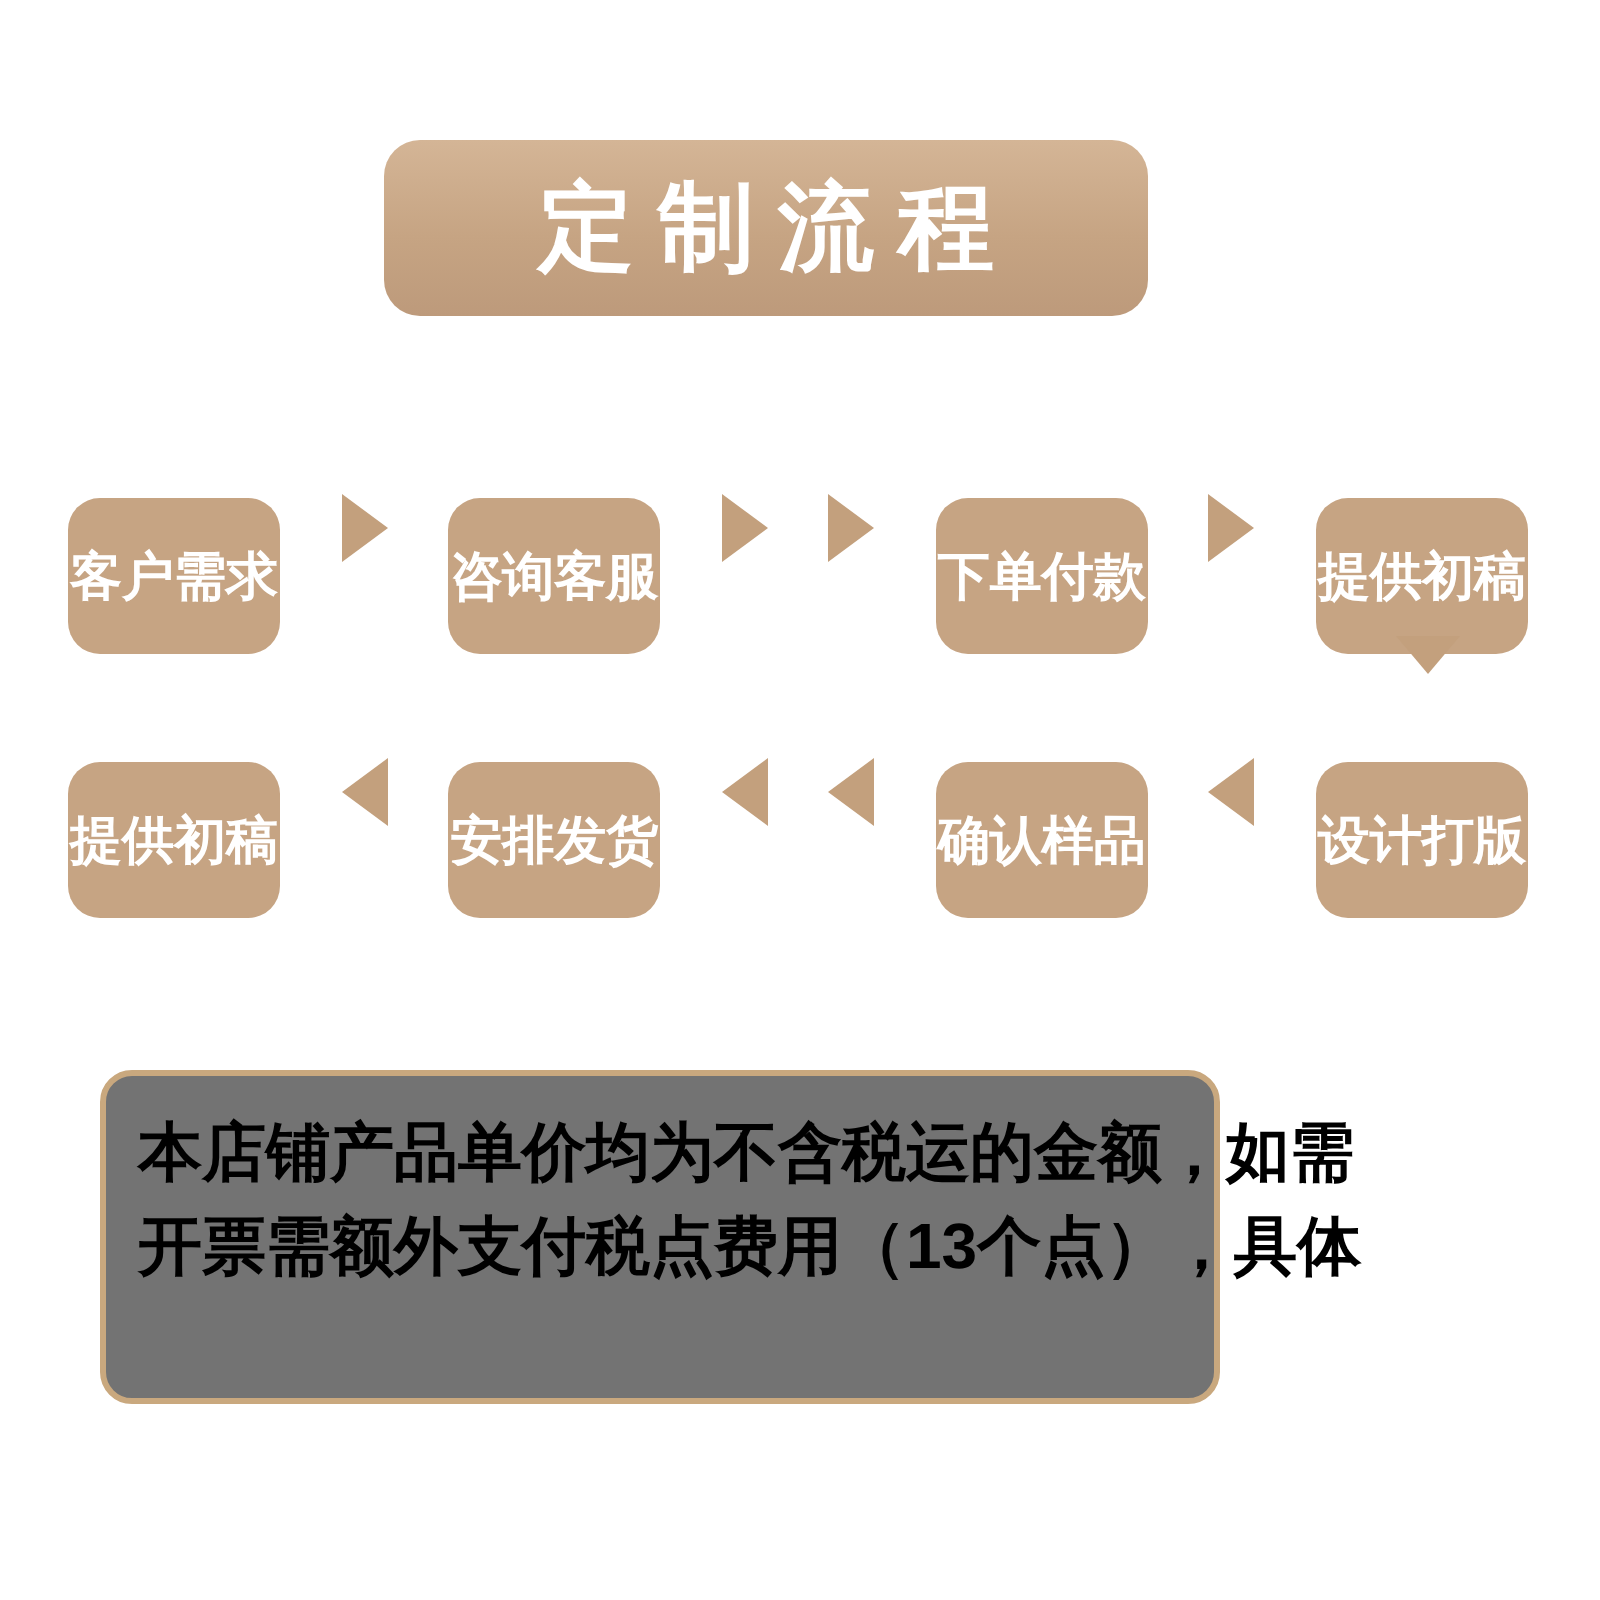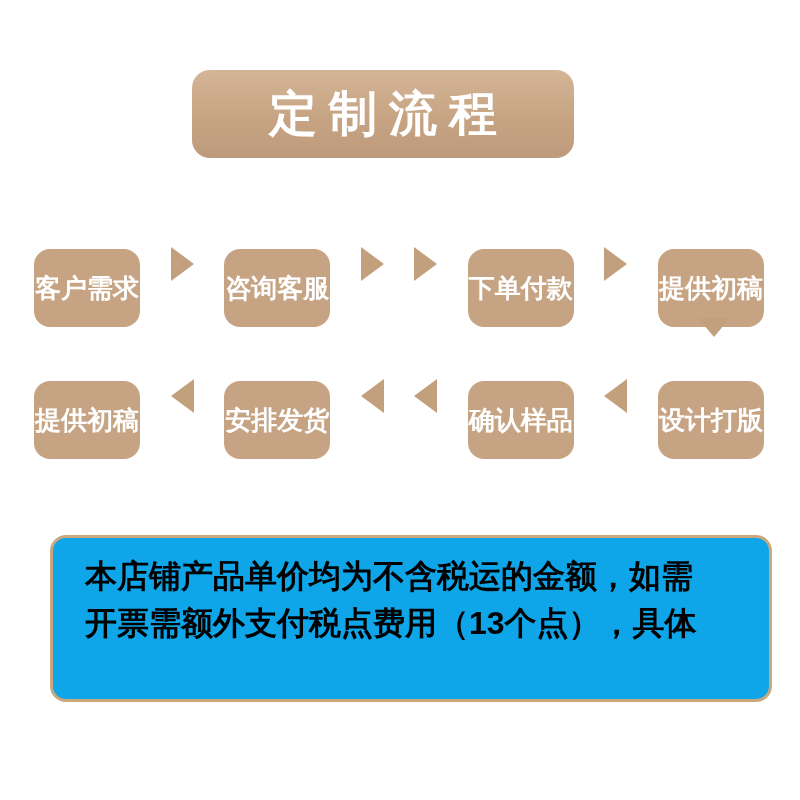--- a/index.html
+++ b/index.html
@@ -82,27 +82,27 @@
     width: 0; height: 0;
     border-left: 16px solid transparent;
     border-right: 16px solid transparent;
     border-top: 19px solid #c3a07d;
   }
   
   .note-box {
     position: absolute;
     left: 50px;
     top: 535px;
-    width: 722px;
+    width: 560px;
     height: 167px;
     box-sizing: border-box;
     border: 3px solid #c9a87e;
     border-radius: 16px;
-    background: #0ea5e9;
-    padding: 15px 16px 0 32px;
+    background: #737373;
+    padding: 15px 16px 0 16px;
   }
   .note-line {
     color: #000000;
     font-size: 32px;
     font-weight: bold;
     line-height: 47px;
     white-space: nowrap;
   }
 </style>
 </head>

